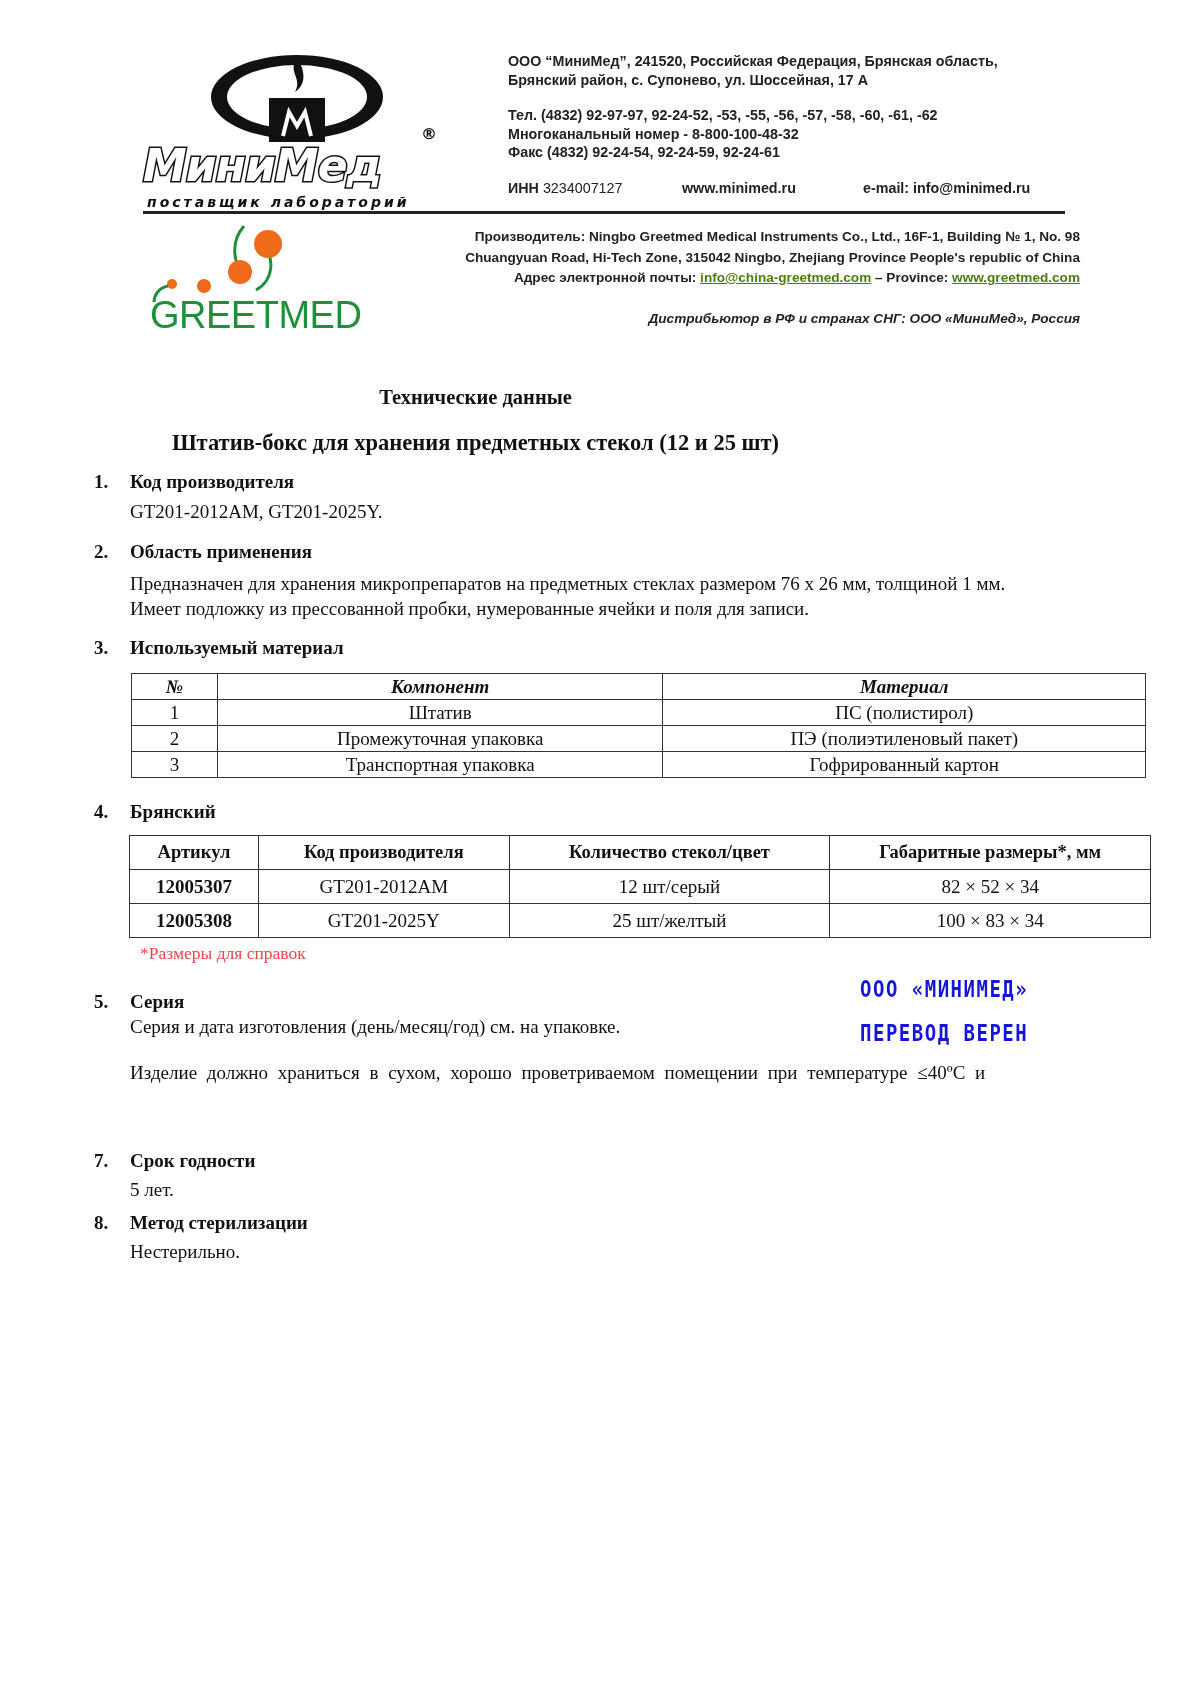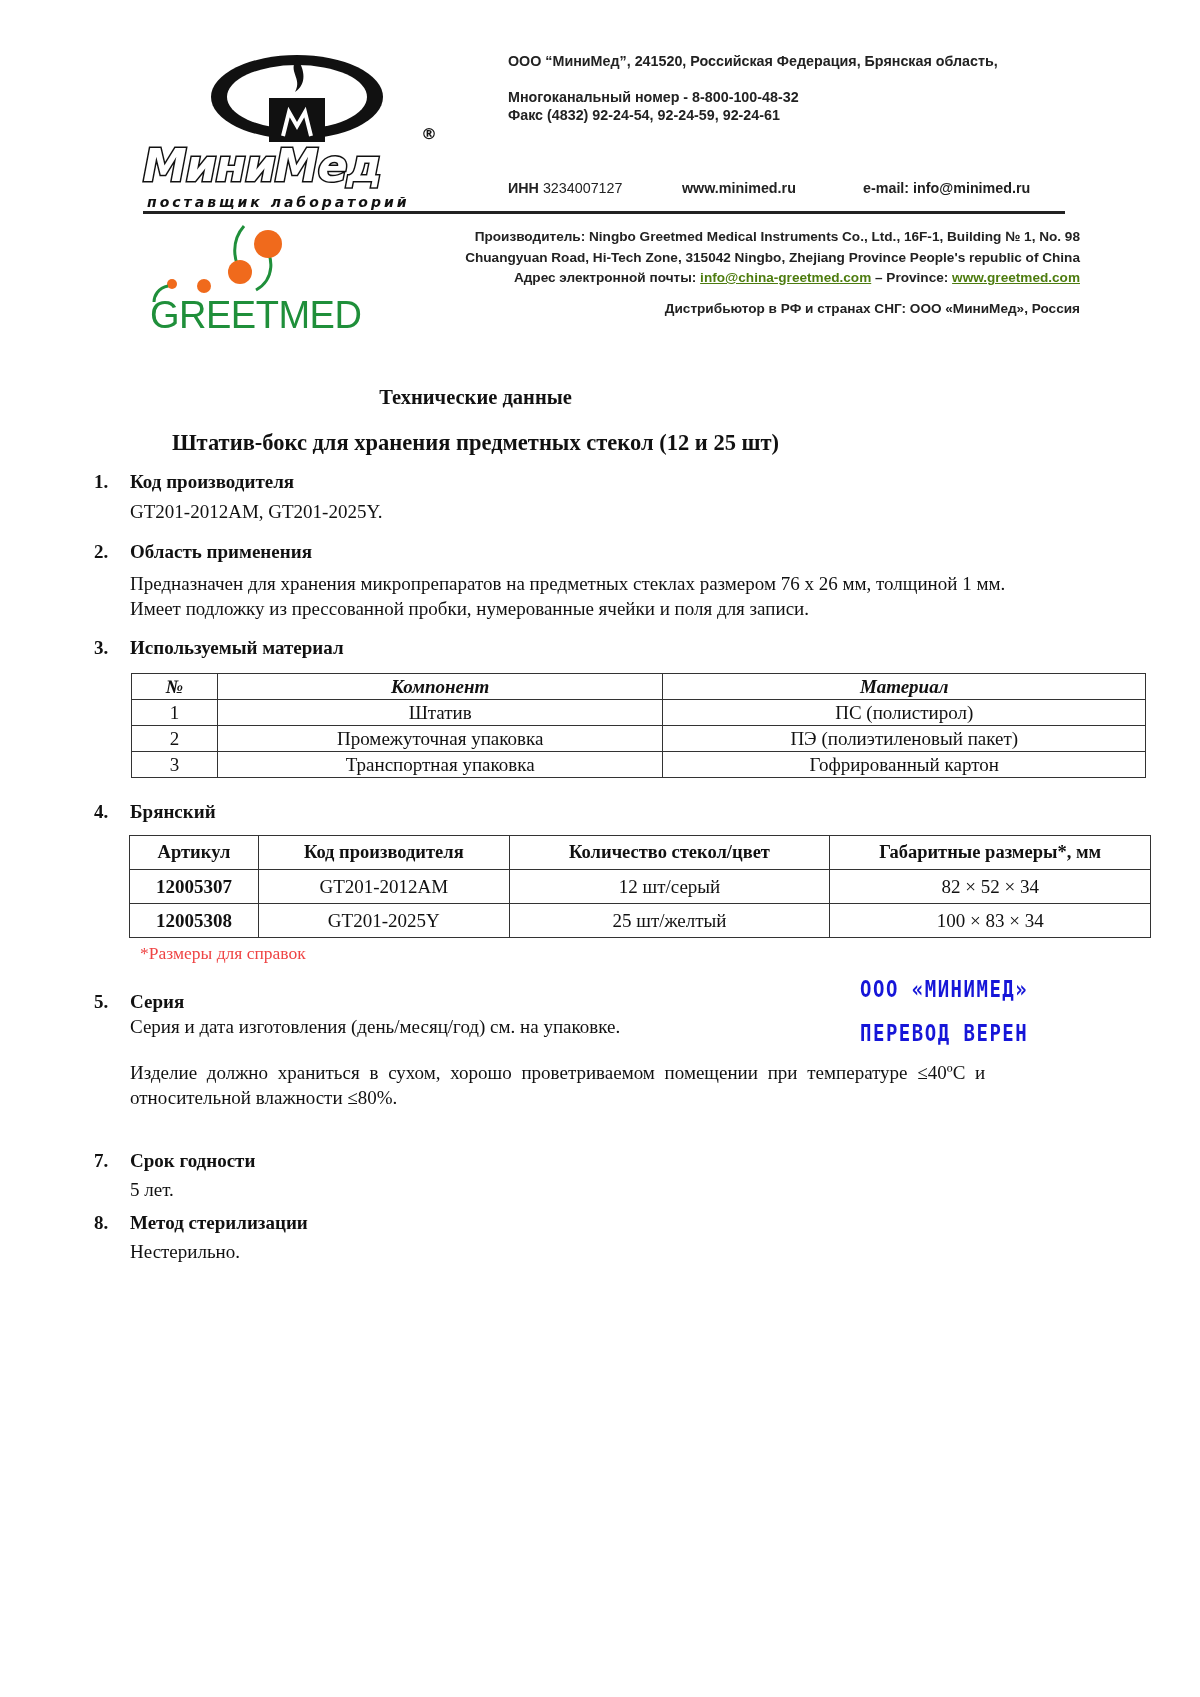--- a/index.html
+++ b/index.html
@@ -20,21 +20,21 @@
   .b { font-weight: bold; }
 
   .header-rule { position: absolute; left: 143px; top: 211px; width: 922px; height: 3px; background: #222; }
 
   .greetmed-logo { position: absolute; left: 150px; top: 222px; width: 220px; height: 120px; }
   .gm-word { position: absolute; left: 0; top: 72px; font-family: "Liberation Sans", sans-serif; font-size: 38px; color: #1f8f3a; letter-spacing: -0.5px; }
 
   .gm-info { position: absolute; left: 380px; top: 227px; width: 700px; text-align: right; font-family: "Liberation Sans", sans-serif; font-weight: bold; font-size: 13.6px; line-height: 20.5px; color: #222; }
   .gm-info .line { white-space: nowrap; }
   .gm-info a { color: #4d7c0f; text-decoration: underline; }
-  .gm-info .dist { margin-top: 10px; }
+  .gm-info .dist { margin-top: 20px; font-style: italic; }
 
   
   .doc-title { position: absolute; left: 0; width: 951px; text-align: center; font-family: "Liberation Serif", serif; font-weight: bold; color: #111; }
   .t1 { top: 386px; font-size: 20.5px; }
   .t2 { top: 430px; font-size: 22.5px; }
 
   
   .sec { position: absolute; left: 94px; width: 1050px; font-family: "Liberation Serif", serif; color: #111; }
   .sec .head { font-weight: bold; font-size: 19px; line-height: 24px; white-space: nowrap; }
   .sec .num { display: inline-block; width: 36px; }
@@ -66,21 +66,23 @@
     <path d="M90 6 C80 20 96 26 88 40 C100 32 98 18 90 6 Z" fill="#111"></path>
     <path d="M76 84 L82 60 L90 74 L98 60 L104 84" stroke="#fff" stroke-width="4" fill="none"></path>
   </svg>
   <div class="mm-word">МиниМед</div>
   <div class="mm-reg">®</div>
   <div class="mm-tagline">поставщик лабораторий</div>
 </div>
 
 <div class="mm-contacts">
   <div class="line">ООО “МиниМед”, 241520, Российская Федерация, Брянская область,</div>
+  <div class="line">Брянский район, с. Супонево, ул. Шоссейная, 17 А</div>
   <div class="gap"></div>
+  <div class="line">Тел. (4832) 92-97-97, 92-24-52, -53, -55, -56, -57, -58, -60, -61, -62</div>
   <div class="line">Многоканальный номер - 8-800-100-48-32</div>
   <div class="line">Факс (4832) 92-24-54, 92-24-59, 92-24-61</div>
 </div>
 <div class="mm-bottom-row">
   <span style="left:0"><span class="b" style="position:static">ИНН</span> <span style="position:static">3234007127</span></span>
   <span style="left:174px" class="b">www.minimed.ru</span>
   <span style="left:355px" class="b">e-mail: info@minimed.ru</span>
 </div>
 
 <div class="header-rule"></div>
@@ -196,21 +198,20 @@
   <div class="head"><span class="num">5.</span><span>Серия</span></div>
   <div class="body">Серия и дата изготовления (день/месяц/год) см. на упаковке.</div>
 </div>
 
 <div class="stamp stamp1">ООО «МИНИМЕД»</div>
 <div class="stamp stamp2">ПЕРЕВОД  ВЕРЕН</div>
 
 <div class="sec" style="top:1054px">
   <div class="body" style="margin-top:6px">
     <div class="justify" style="word-spacing:5px; white-space:nowrap">Изделие должно храниться в сухом, хорошо проветриваемом помещении при температуре ≤40ºC и</div>
-    <div>относительной влажности ≤80%.</div>
   </div>
 </div>
 
 <div class="sec" style="top:1149px">
   <div class="head"><span class="num">7.</span><span>Срок годности</span></div>
   <div class="body" style="margin-top:4px">5 лет.</div>
 </div>
 
 <div class="sec" style="top:1211px">
   <div class="head"><span class="num">8.</span><span>Метод стерилизации</span></div>

